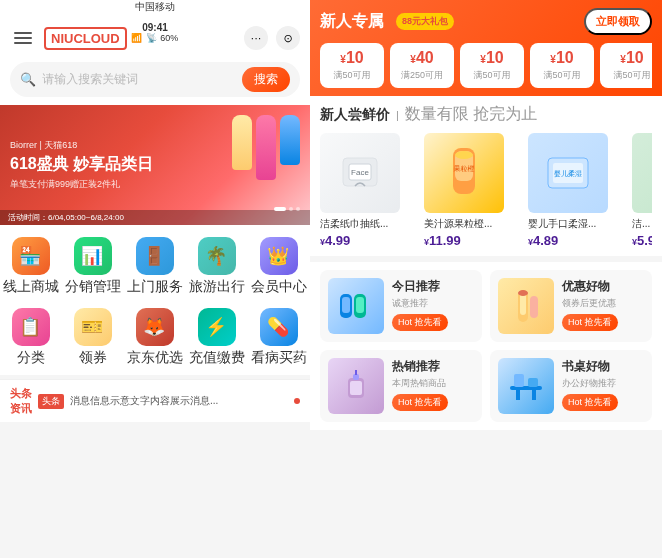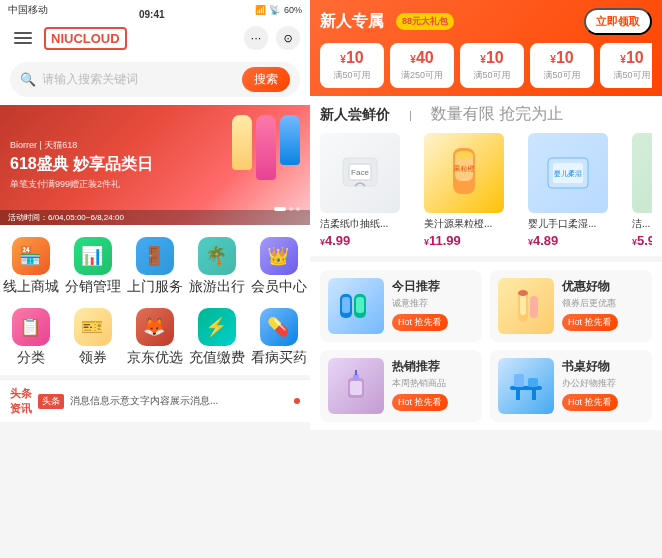--- a/index.html
+++ b/index.html
@@ -1,21 +1,21 @@
 <!DOCTYPE html>
 <html><head>
   <meta charset="utf-8">
   <style>
     * { margin: 0; padding: 0; box-sizing: border-box; }
     body { width: 662px; height: 558px; overflow: hidden; font-family: -apple-system, 'PingFang SC', sans-serif; display: flex; background: #f5f5f5; }
 
     
     .left-panel { width: 310px; height: 558px; background: #f5f5f5; overflow: hidden; flex-shrink: 0; }
 
-    .status-bar { height: 20px; background: #fff; display: flex; align-items: center; justify-content: space-between; padding: 0 8px; font-size: 10px; color: #333; }
+    .status-bar { height: 20px; background: #fff; display: flex; align-items: center; justify-content: space-between; padding: 0 8px; font-size: 10px; color: #333; flex-direction: column; }
     .status-bar .time { font-weight: 600; margin-top: 8px; }
     .status-icons { display: flex; gap: 3px; align-items: center; font-size: 9px; }
 
     .top-bar { background: #fff; padding: 6px 10px; display: flex; align-items: center; gap: 8px; }
     .logo-area { display: flex; align-items: center; }
     .logo-text { font-size: 13px; font-weight: 700; color: #e74c3c; border: 2px solid #e74c3c; padding: 2px 5px; border-radius: 4px; }
     .top-icons { margin-left: auto; display: flex; gap: 8px; }
     .top-icon-btn { width: 24px; height: 24px; border-radius: 12px; background: #f0f0f0; display: flex; align-items: center; justify-content: center; font-size: 11px; }
 
     .search-bar { background: #fff; padding: 6px 10px 8px; }
@@ -72,34 +72,34 @@
     .claim-btn { background: #fff; color: #ff4500; font-size: 11px; font-weight: 700; padding: 4px 10px; border-radius: 14px; cursor: pointer; }
 
     .coupon-scroll { display: flex; gap: 6px; overflow-x: auto; padding-bottom: 8px; }
     .coupon-scroll::-webkit-scrollbar { display: none; }
     .coupon-card { background: #fff; border-radius: 8px; padding: 6px 8px; min-width: 64px; text-align: center; flex-shrink: 0; }
     .coupon-amount { font-size: 16px; font-weight: 900; color: #e74c3c; }
     .coupon-amount span { font-size: 10px; }
     .coupon-condition { font-size: 9px; color: #999; margin-top: 2px; }
 
     .fresh-section { background: #fff; margin: 0; padding: 8px 10px; }
-    .section-header { display: flex; align-items: center; gap: 19px; margin-bottom: 8px; }
+    .section-header { display: flex; align-items: center; gap: 6px; margin-bottom: 8px; }
     .section-title { font-size: 14px; font-weight: 900; color: #333; }
     .section-sub { font-size: 16px; color: #999; }
 
     .product-scroll { display: flex; gap: 24px; overflow-x: auto; }
     .product-scroll::-webkit-scrollbar { display: none; }
     .product-card { min-width: 80px; flex-shrink: 0; }
     .product-img { width: 80px; height: 80px; border-radius: 6px; object-fit: cover; display: flex; align-items: center; justify-content: center; font-size: 24px; overflow: hidden; }
     .img-tissue { background: linear-gradient(135deg, #f8f9fa, #e9ecef); }
     .img-juice { background: linear-gradient(135deg, #fff3cd, #ffc107); }
     .img-wipes { background: linear-gradient(135deg, #cce5ff, #b8daff); }
     .img-clean { background: linear-gradient(135deg, #d4edda, #c3e6cb); }
     .product-name { font-size: 10px; color: #333; margin-top: 4px; overflow: hidden; white-space: nowrap; text-overflow: ellipsis; width: 80px; }
-    .product-price { font-size: 13px; font-weight: 700; color: #be185d; margin-top: 2px; }
+    .product-price { font-size: 13px; font-weight: 700; color: #4c1d95; margin-top: 2px; }
     .product-price span { font-size: 9px; }
 
     .recommend-section { background: #fff; margin-top: 6px; padding: 8px 10px; }
     .recommend-grid { display: grid; grid-template-columns: 1fr 1fr; gap: 8px; }
     .rec-card { background: #f8f8f8; border-radius: 8px; padding: 8px; display: flex; gap: 8px; align-items: flex-start; cursor: pointer; }
     .rec-img { width: 56px; height: 56px; border-radius: 6px; display: flex; align-items: center; justify-content: center; font-size: 20px; flex-shrink: 0; overflow: hidden; }
     .rec-img-blue { background: linear-gradient(135deg, #cce5ff, #74b9ff); }
     .rec-img-skin { background: linear-gradient(135deg, #ffeaa7, #fdcb6e); }
     .rec-img-perfume { background: linear-gradient(135deg, #e8d5f5, #c39bd3); }
     .rec-img-desk { background: linear-gradient(135deg, #cce5ff, #45aaf2); }

